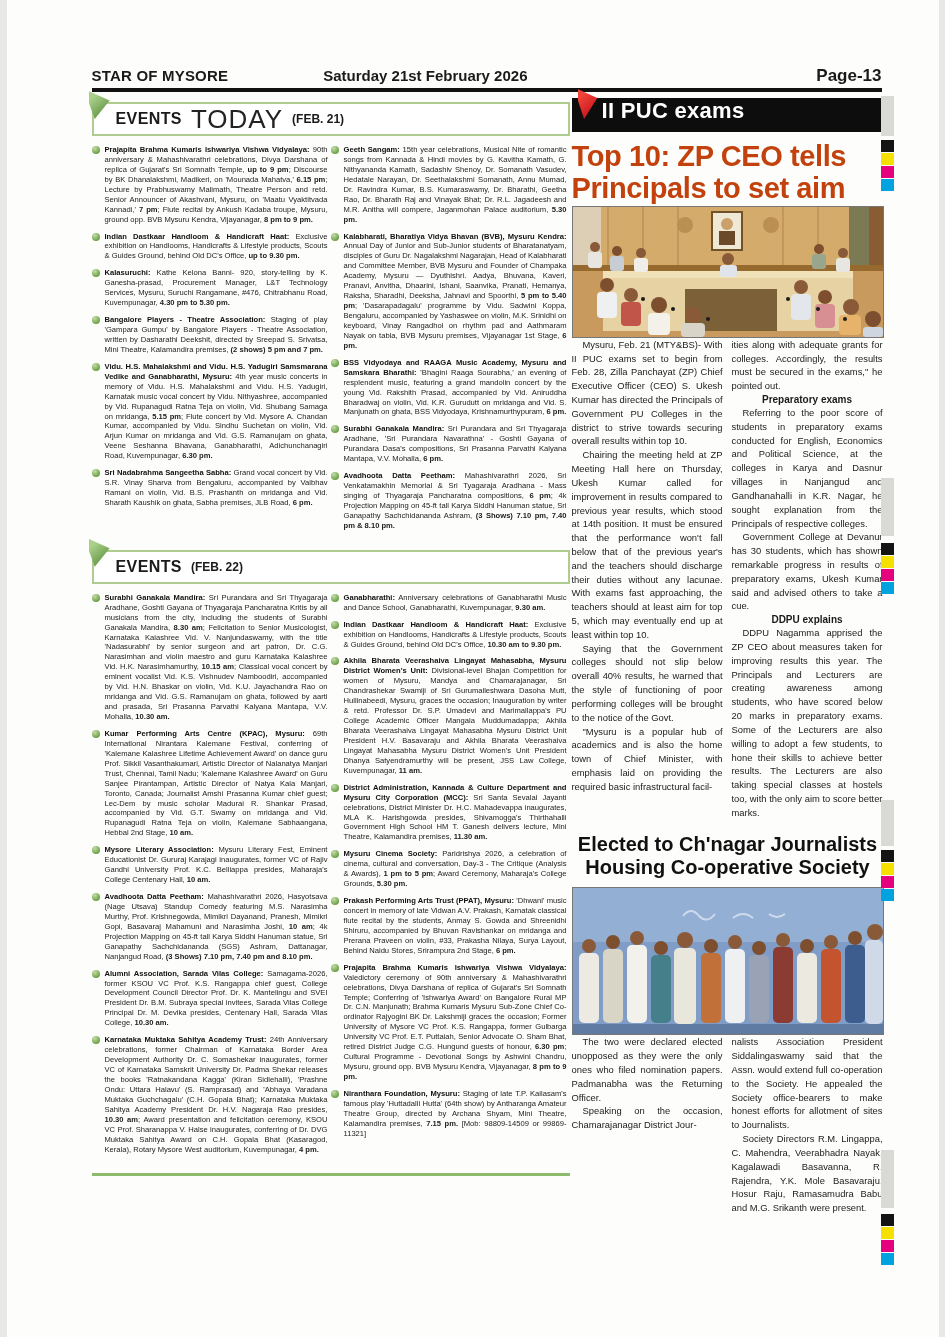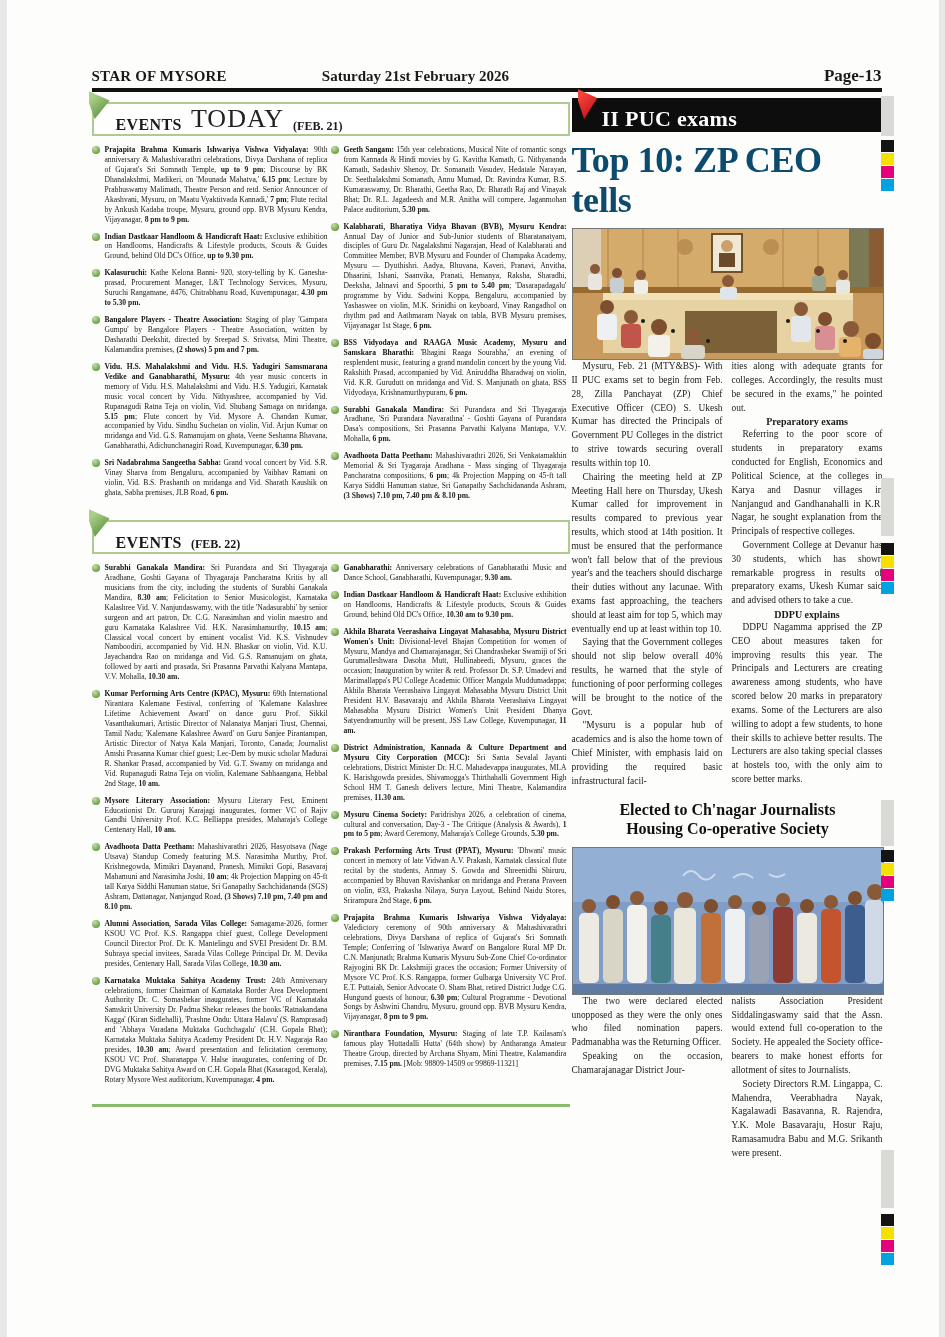--- a/index.html
+++ b/index.html
@@ -1,57 +1,57 @@
 <!DOCTYPE html>
 <html><head>
 <meta charset="utf-8">
 <style>
   html,body{margin:0;padding:0;background:#e8e8e8;}
   .page{position:relative;width:932px;height:1337px;background:#fdfdfc;margin:0 auto;
-        font-family:Liberation Serif, serif;color:#1a1a1a;overflow:hidden;}
+        font-family:Liberation Sans, sans-serif;color:#1a1a1a;overflow:hidden;}
   
   .masthead{position:absolute;left:85px;top:66px;width:790px;display:flex;align-items:baseline;}
   .paper-name{font-size:15px;font-weight:bold;letter-spacing:.2px;}
   .issue-date{font-size:15px;font-weight:bold;margin-left:95px;flex:1;}
   .page-no{font-size:17px;font-weight:bold;}
   .top-rule{position:absolute;left:85px;top:88px;width:790px;height:4px;background:#111;}
   
   .events-region{position:absolute;left:85px;top:102px;width:478px;}
   .banner-green{position:relative;border:2px solid #aecb90;background:#fff;height:30px;
-                display:flex;align-items:flex-end;padding-left:22px;margin-bottom:9px;}
+                display:flex;align-items:center;padding-left:22px;margin-bottom:9px;}
   .flag-green{position:absolute;left:-5px;top:-13px;width:24px;height:28px;
               background:linear-gradient(140deg,#a9cf88 20%,#5e9140 80%);
               clip-path:polygon(0 0,88% 34%,26% 100%,0 38%);}
   .ev-label{font-weight:bold;font-size:16px;letter-spacing:.4px;margin-right:9px;}
   .ev-title{font-size:26px;font-weight:400;letter-spacing:1px;margin-right:9px;color:#222;}
   .ev-datetag{font-weight:bold;font-size:12px;}
   .ev-cols{display:flex;gap:16px;padding-left:13px;margin-bottom:12px;}
   .ev-col{width:223px;list-style:none;margin:0;padding:0;}
   .event-item{position:relative;margin:0 0 7px 0;font-size:7.6px;line-height:1.31;
               text-align:justify;color:#222;}
   .etitle{font-weight:bold;color:#111;}
   .bullet{position:absolute;left:-13px;top:1px;width:8px;height:8px;border-radius:50%;
           background:radial-gradient(circle at 34% 28%,#c2dda8,#6fa348 70%,#527d33);}
   .green-rule{height:3px;background:#8cbb6d;margin-top:2px;}
   
   .article-region{position:absolute;left:565px;top:98px;width:312px;}
   .banner-black{position:relative;background:#0d0d0d;color:#fff;height:34px;display:flex;
-                align-items:flex-end;padding-left:30px;font-weight:bold;font-size:22px;letter-spacing:.3px;}
+                align-items:flex-start;padding-left:30px;font-weight:bold;font-size:22px;letter-spacing:.3px;}
   .flag-red{position:absolute;left:6px;top:-9px;width:22px;height:30px;
             background:linear-gradient(140deg,#f04438 20%,#c8101b 80%);
             clip-path:polygon(0 0,90% 30%,30% 100%,0 34%);}
-  .headline1{font-size:36px;font-weight:bold;line-height:1.1;letter-spacing:-.4px;
-             margin:9px 0 8px 0;color:#0c4a6e;}
+  .headline1{font-size:29px;font-weight:bold;line-height:1.1;letter-spacing:-.4px;
+             margin:9px 0 1px 0;color:#c2410c;}
   .photo-frame{border:1px solid #777;line-height:0;}
   .art-cols{display:flex;gap:9px;}
   .art-col{width:151px;}
   .apara{font-size:9.4px;line-height:1.47;text-align:justify;text-indent:11px;margin:0;color:#1b1b1b;}
   .apara.cont{text-indent:0;}
   .subhead{font-size:10px;font-weight:bold;text-align:center;margin:1px 0;}
-  .headline2{font-size:16px;font-weight:bold;text-align:center;line-height:1.17;
+  .headline2{font-size:20px;font-weight:bold;text-align:center;line-height:1.17;
              margin:13px 0 8px 0;color:#111;}
   
   .cal{position:absolute;width:13px;left:874px;}
   .cal-gray{background:#d9d9d6;}
   .cal-k{background:#141414;}.cal-y{background:#f5e000;}
   .cal-m{background:#e5017d;}.cal-c{background:#00a3e0;}
 </style>
 </head>
 <body>
 
@@ -123,20 +123,21 @@
 
   <div class="article-region">
 
     <div class="banner-black">
       <span class="flag-red"></span>
       <span>II PUC exams</span>
     </div>
 
     <div class="headline1">
       <div>Top 10: ZP CEO tells</div>
+      <div>Principals to set aim</div>
     </div>
 
     <div class="photo-frame">
       <svg width="310" height="130" viewBox="0 0 310 130" xmlns="http://www.w3.org/2000/svg">
         <rect width="310" height="130" fill="#c99a5d"></rect>
         <rect width="310" height="60" fill="#d5ab6b"></rect>
         <g stroke="#b08349" stroke-width="1">
           <line x1="35" y1="0" x2="35" y2="58"></line>
             <line x1="70" y1="0" x2="70" y2="58"></line>
           <line x1="105" y1="0" x2="105" y2="58"></line>

